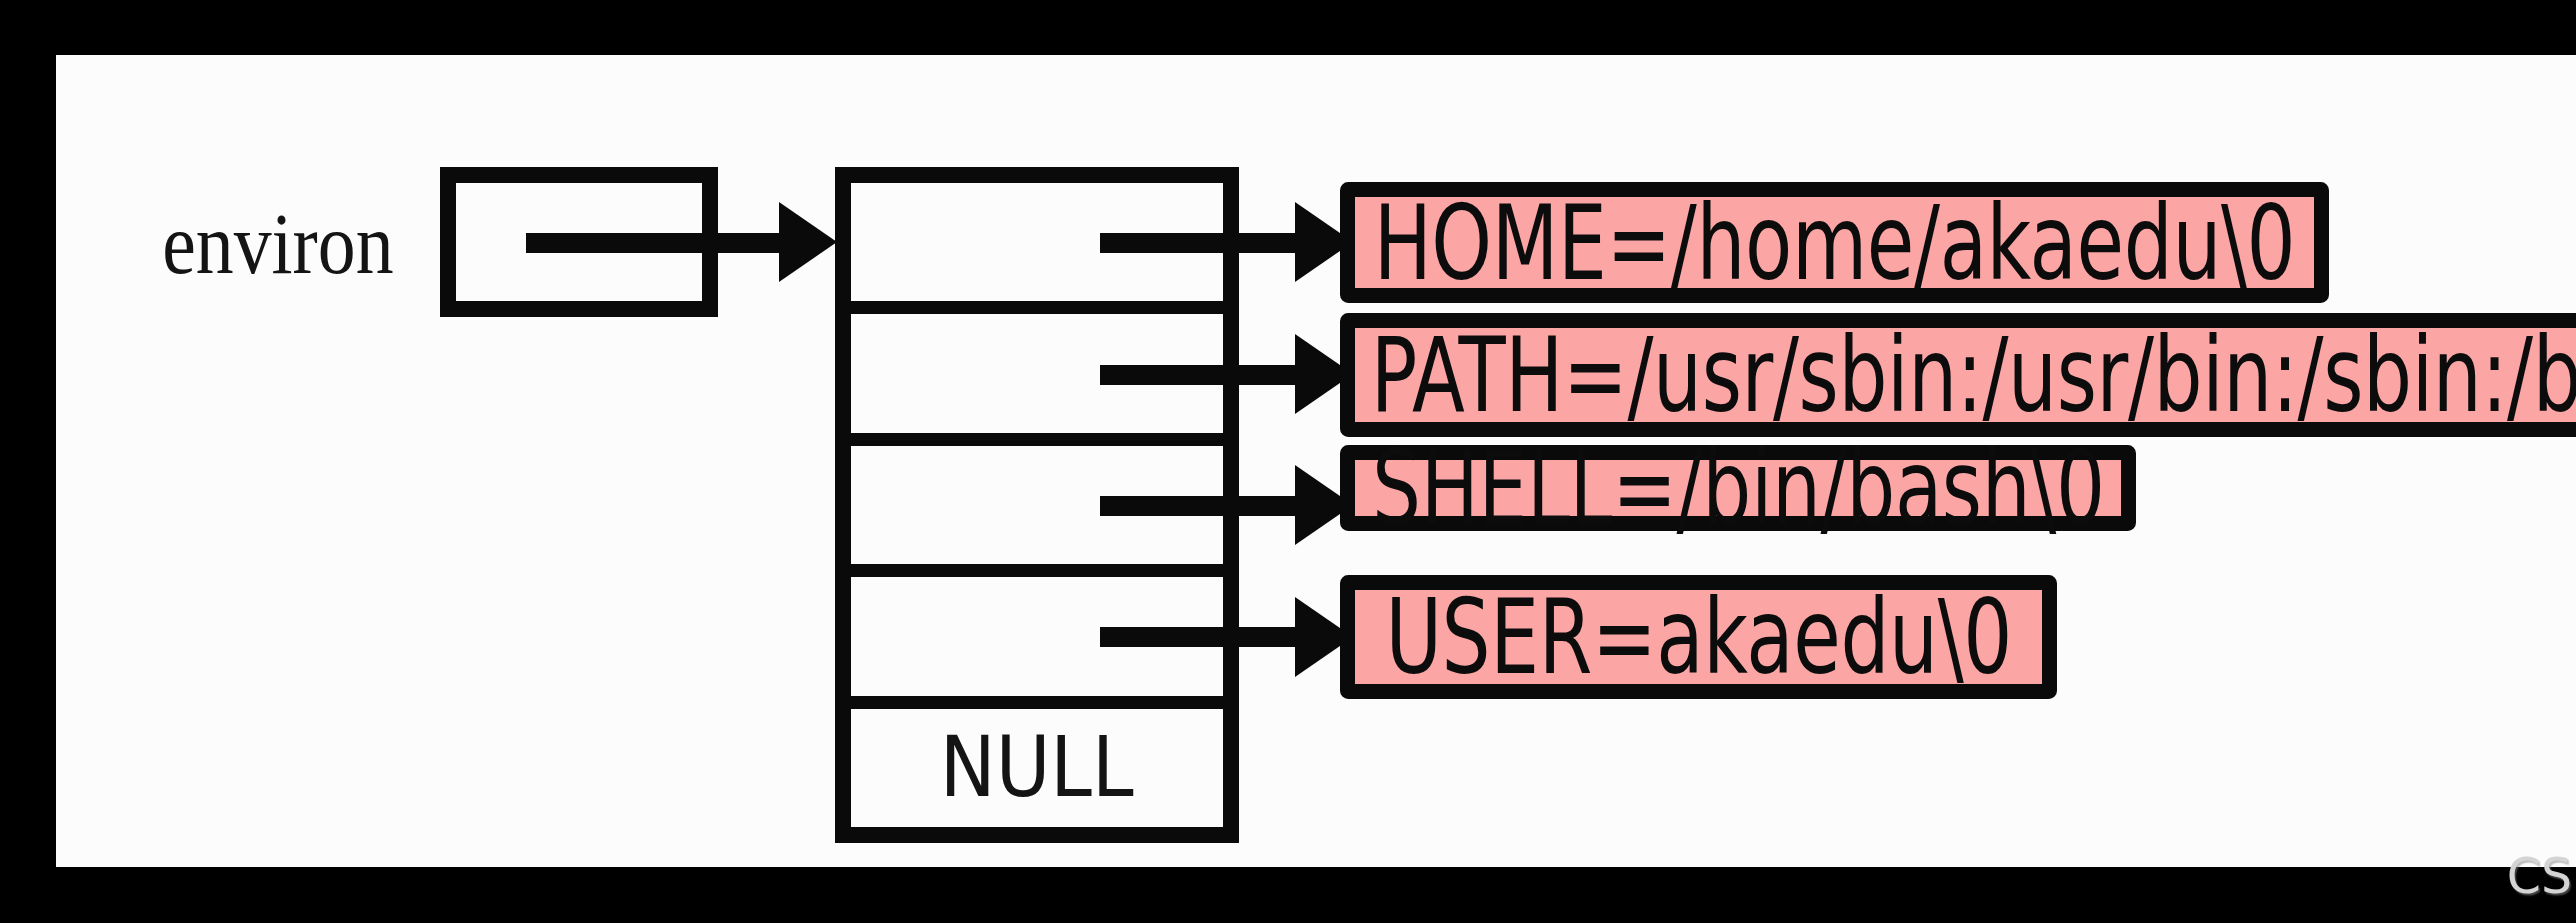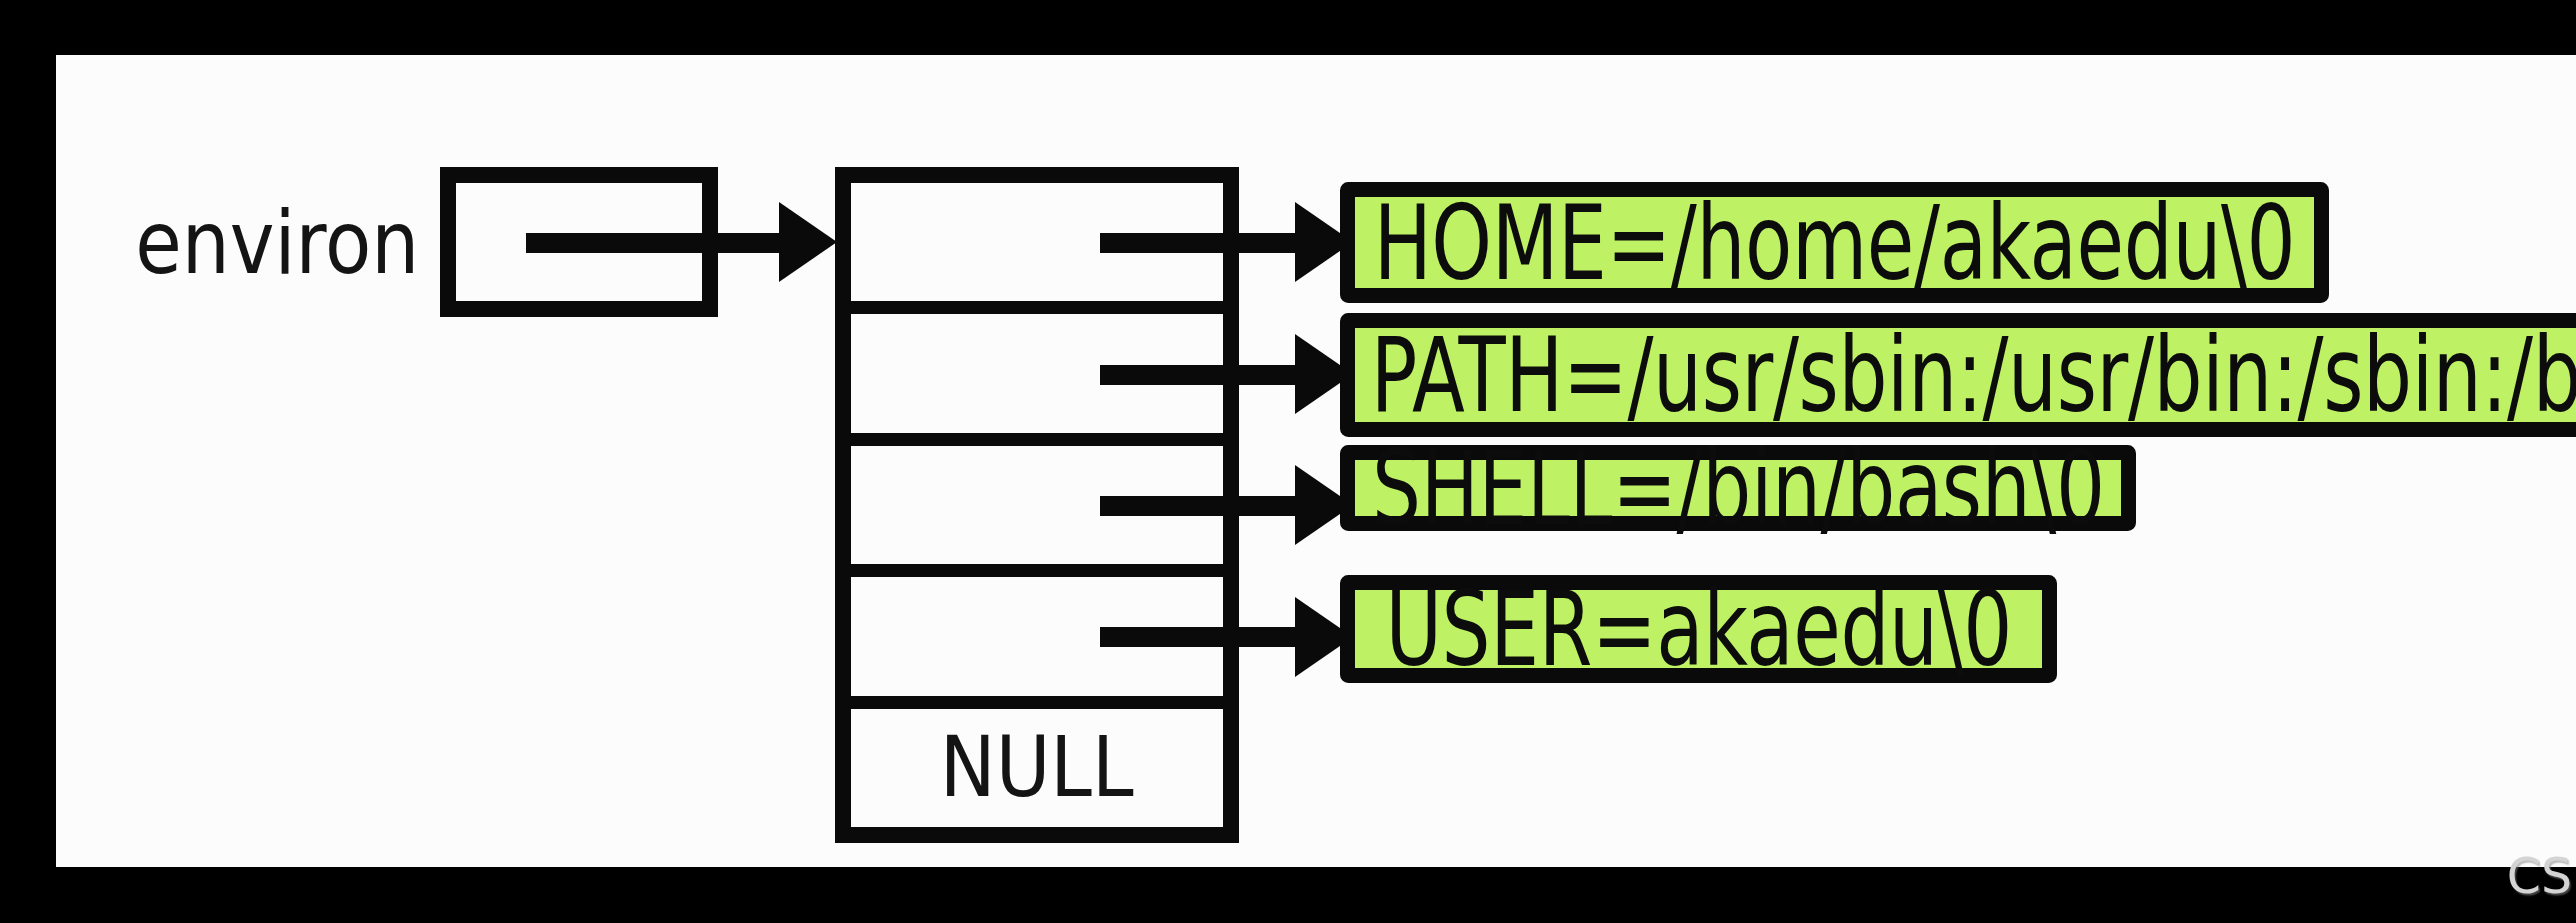--- a/index.html
+++ b/index.html
@@ -10,21 +10,21 @@
     overflow:hidden;
     font-family:"DejaVu Sans","Liberation Sans",sans-serif;
   }
   #canvas{
     position:absolute;left:56px;top:55px;width:2845px;height:812px;
     background:#fcfcfc;
   }
   .flexc{display:flex;align-items:center;justify-content:center;}
   
   #environ-label{
-    position:absolute;left:118px;top:181px;width:319px;height:124px;
+    position:absolute;left:118px;top:181px;width:319px;height:124px;font-family:Liberation Serif, serif;
   }
   #environ-label .txt{
     font-size:87px;color:#141414;white-space:nowrap;
     transform:scaleX(0.87);
   }
   
   #environ-box{
     position:absolute;left:440px;top:167px;width:278px;height:150px;
     background:#fcfcfc;border:16.5px solid #0a0a0a;box-sizing:border-box;
   }
@@ -42,33 +42,33 @@
   
   .arrow-line{position:absolute;height:19.6px;background:#0a0a0a;}
   .arrow-head{
     position:absolute;width:0;height:0;
     border-top:40px solid transparent;border-bottom:40px solid transparent;
     border-left:58px solid #0a0a0a;
   }
   
   .sbox{
     position:absolute;left:1340px;
-    background:#bef264;border:15.5px solid #0a0a0a;border-radius:8.2px;
+    background:#fca5a5;border:15.5px solid #0a0a0a;border-radius:8.2px;
     box-sizing:border-box;
     display:flex;align-items:center;justify-content:center;
     overflow:visible;
   }
   .sbox .txt{
     font-size:103px;color:#0c0c0c;white-space:nowrap;letter-spacing:-0.5px;
     transform:scaleX(0.75);
   }
   #string-box-home {top:182px;width:989px;height:121px;}
   #string-box-path {top:313px;width:1416px;height:124px;}
   #string-box-shell{top:445px;width:796px;height:86px;}
-  #string-box-user {top:575px;width:717px;height:108px;}
+  #string-box-user {top:575px;width:717px;height:124px;}
   
   #watermark{
     position:absolute;right:1px;bottom:13.4px;
     font-size:49px;color:#d4d4d4;white-space:nowrap;
     text-shadow:1.5px 1.5px 1.5px rgba(130,130,130,0.55);
   }
 </style>
 </head>
 <body>
 

